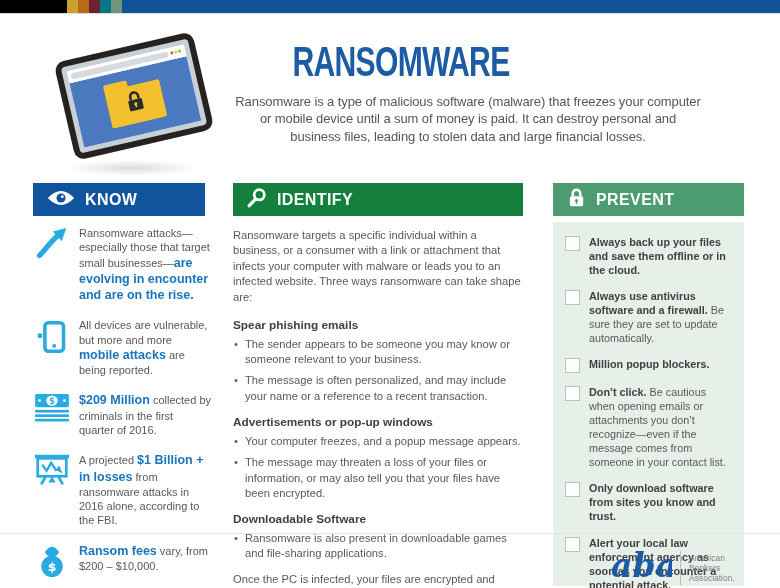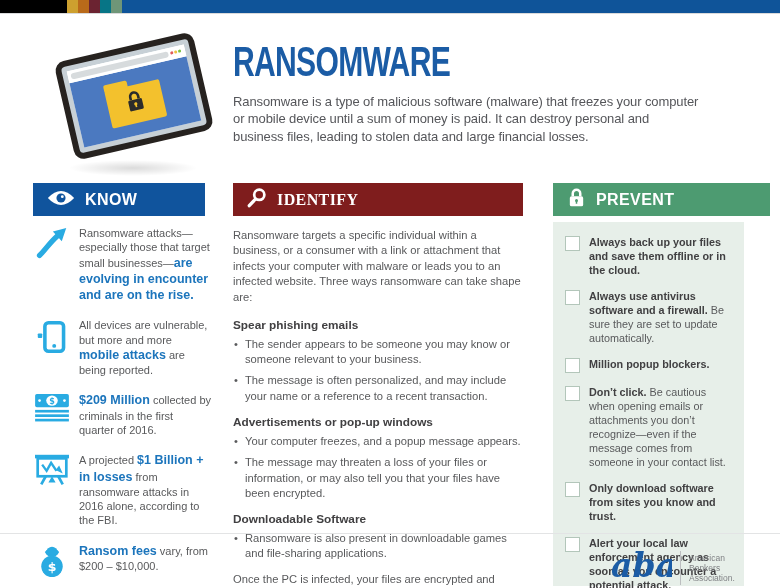--- a/index.html
+++ b/index.html
@@ -19,30 +19,30 @@
   .bezel{width:100%;height:100%;background:#c7d0d6;border-radius:4px;padding:5px;box-sizing:border-box;}
   .browser{width:100%;height:100%;background:#fff;display:flex;flex-direction:column;}
   .chrome{position:relative;height:12px;background:#fff;}
   .addressbar{position:absolute;left:3px;top:3px;right:17px;height:6px;background:#d7dbdd;border-radius:3px;}
   .dot{position:absolute;top:4px;width:3px;height:3px;border-radius:50%;}
   .dot.r{right:12px;background:#e05c5c;}.dot.y{right:8px;background:#f0c040;}.dot.g{right:4px;background:#7ac143;}
   .webpage{flex:1;background:#4b79c0;display:flex;align-items:center;justify-content:center;}
   .folder{position:relative;width:56px;height:38px;background:#f3c12d;border-radius:2px;margin-top:4px;}
   .folder::before{content:"";position:absolute;left:0;top:-6px;width:24px;height:7px;background:#f3c12d;border-radius:2px 2px 0 0;}
   .folder .lock{position:absolute;left:50%;top:50%;transform:translate(-50%,-52%);}
-  .header-text{position:absolute;left:233px;top:40px;width:480px;}
+  .header-text{position:absolute;left:233px;top:40px;width:480px;text-align:center;}
   .page-title{margin:0;font-size:43px;line-height:1;font-weight:700;color:#1b5ca5;letter-spacing:-1px;
       transform:scaleX(0.70);transform-origin:left center;white-space:nowrap;}
   .page-desc{margin:10px 0 0 0;width:470px;font-size:13px;line-height:1.33;color:#55565a;letter-spacing:-0.1px;}
   
   .col-header{position:absolute;top:183px;height:33px;display:flex;align-items:center;gap:10px;
       padding-left:14px;box-sizing:border-box;color:#fff;font-weight:700;font-size:16px;letter-spacing:0.4px;}
   .col-header.know{left:33px;width:172px;background:#10549d;}
-  .col-header.identify{left:233px;width:290px;background:#7f1d1d;font-family:Liberation Serif, serif;}
-  .col-header.prevent{left:553px;width:217px;background:#4d9b71;}
+  .col-header.identify{left:233px;width:290px;background:#15803d;}
+  .col-header.prevent{left:553px;width:191px;background:#4d9b71;}
   
   .know-col{position:absolute;left:33px;top:226px;width:178px;}
   .know-item{display:flex;gap:9px;margin-bottom:15px;}
   .kicon{flex:0 0 37px;display:flex;justify-content:center;align-items:flex-start;padding-top:1px;}
   .ktext{margin:0;font-size:11px;line-height:1.3;color:#58595b;}
   .accent{color:#1c75bc;font-weight:700;font-size:12.5px;}
   
   .identify-col{position:absolute;left:233px;top:228px;width:292px;font-size:11.2px;line-height:1.38;color:#58595b;}
   .identify-col p{margin:0 0 12px 0;}
   .id-subhead{margin:0 0 3px 0;font-size:11.8px;font-weight:700;color:#414042;}

